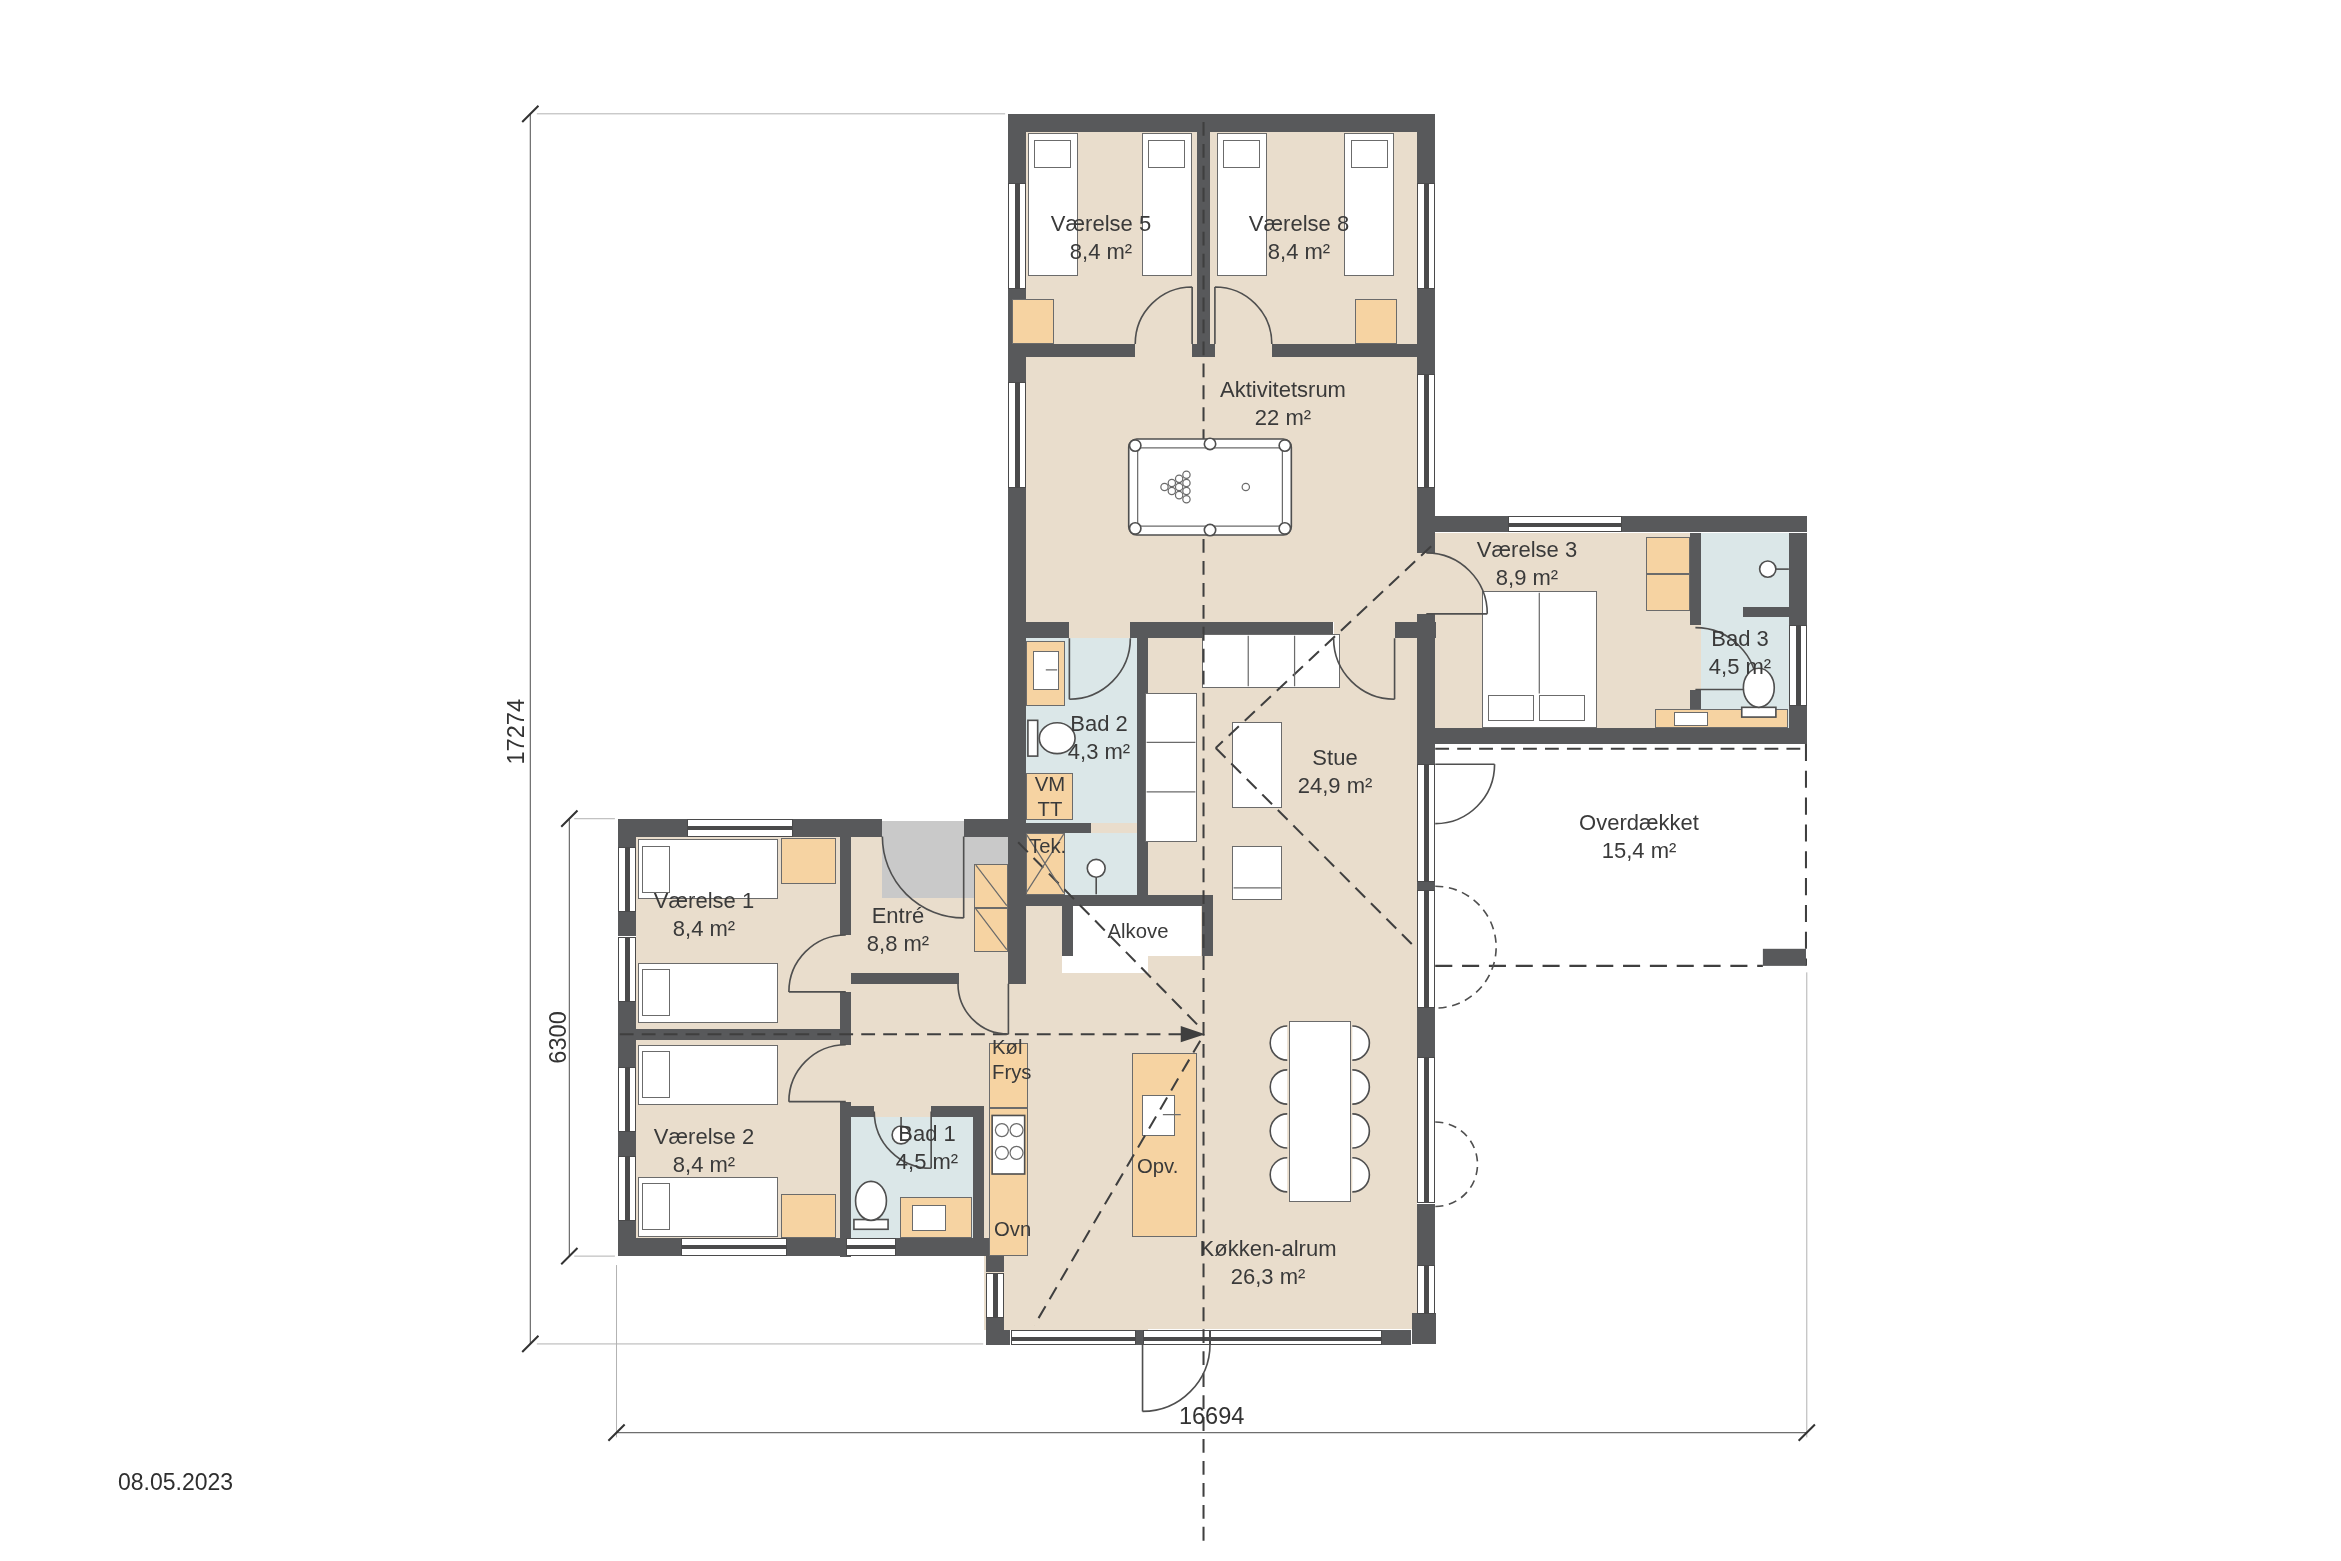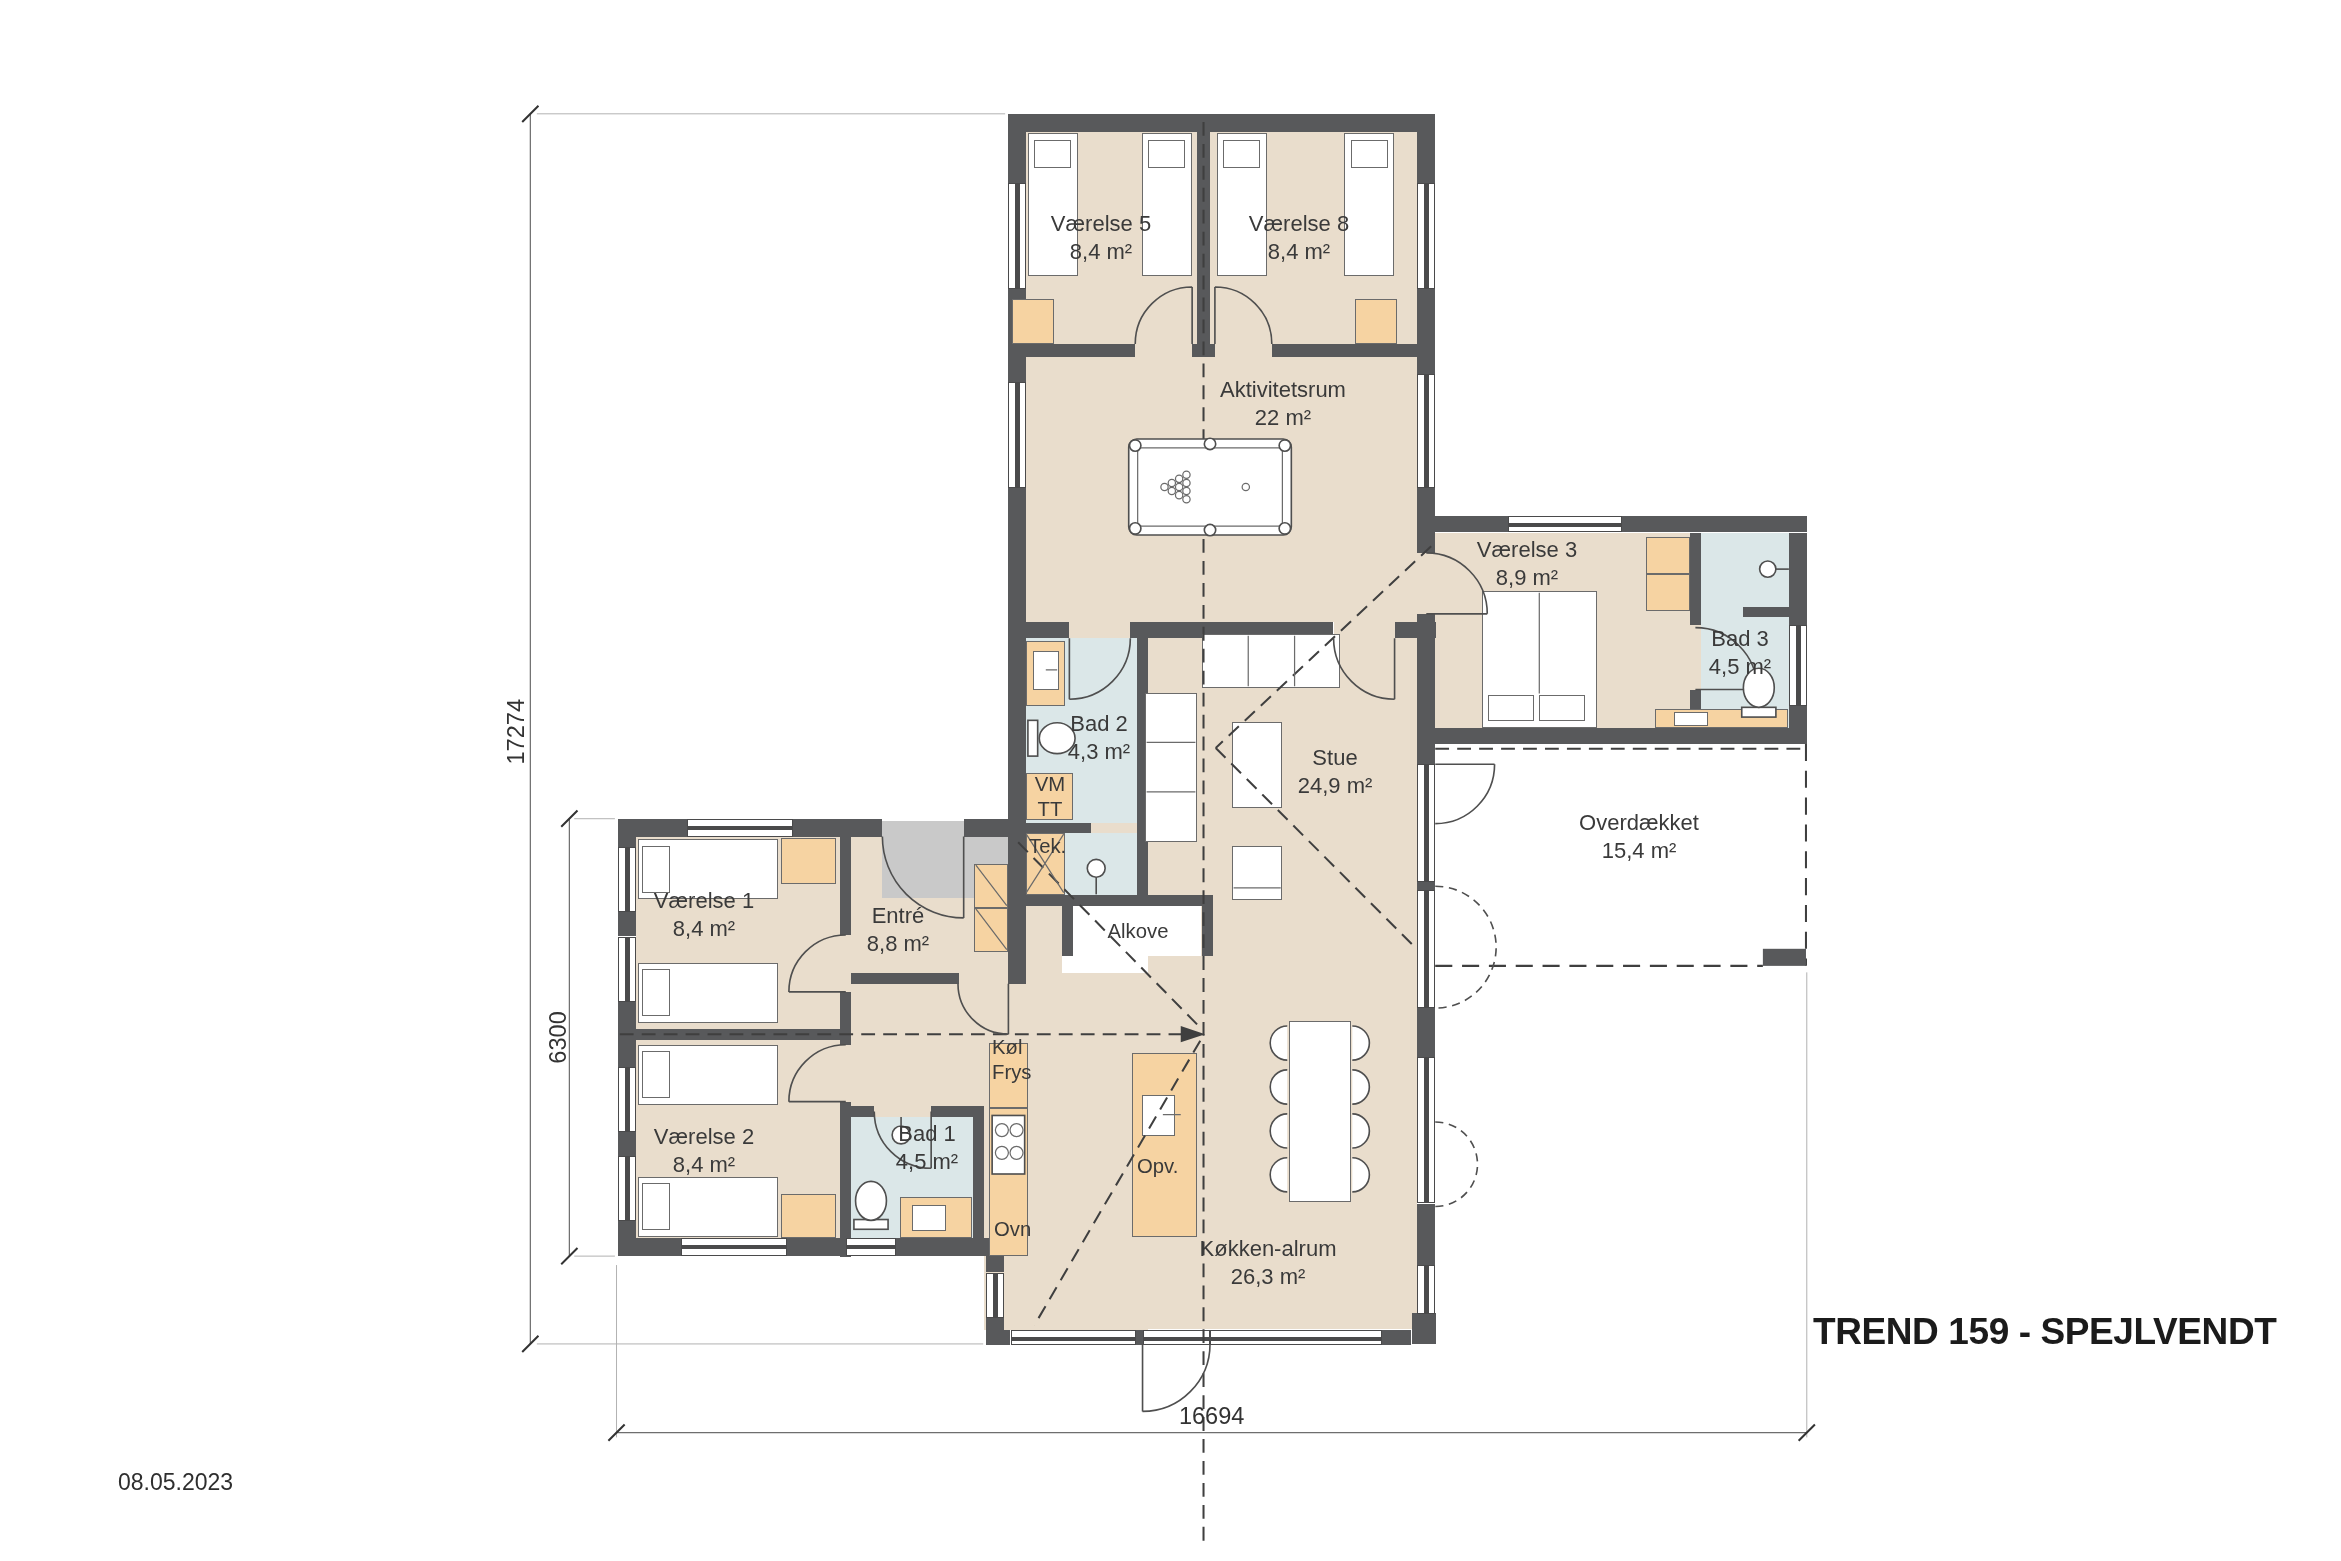--- a/index.html
+++ b/index.html
@@ -327,17 +327,16 @@
   <div class="lbl" style="left:1268px;top:1262px"><span>Køkken-alrum</span><br><span>26,3 m²</span></div>
 
   <div class="lbl small leftal" style="left:1029px;top:847px">Tek.</div>
   <div class="lbl small" style="left:1050px;top:797px"><span>VM</span><br><span>TT</span></div>
   <div class="lbl small leftal" style="left:992px;top:1060px"><span>Køl</span><br><span>Frys</span></div>
   <div class="lbl small leftal" style="left:994px;top:1230px">Ovn</div>
   <div class="lbl small leftal" style="left:1137px;top:1167px">Opv.</div>
   <div class="lbl small" style="left:1138px;top:932px">Alkove</div>
 
   <div id="titleblock">
-    <div class="t1">TREND 159 - SPEJLVENDT</div>
   </div>
   <div id="datestamp">08.05.2023</div>
 </div>
 
 
 </body></html>

